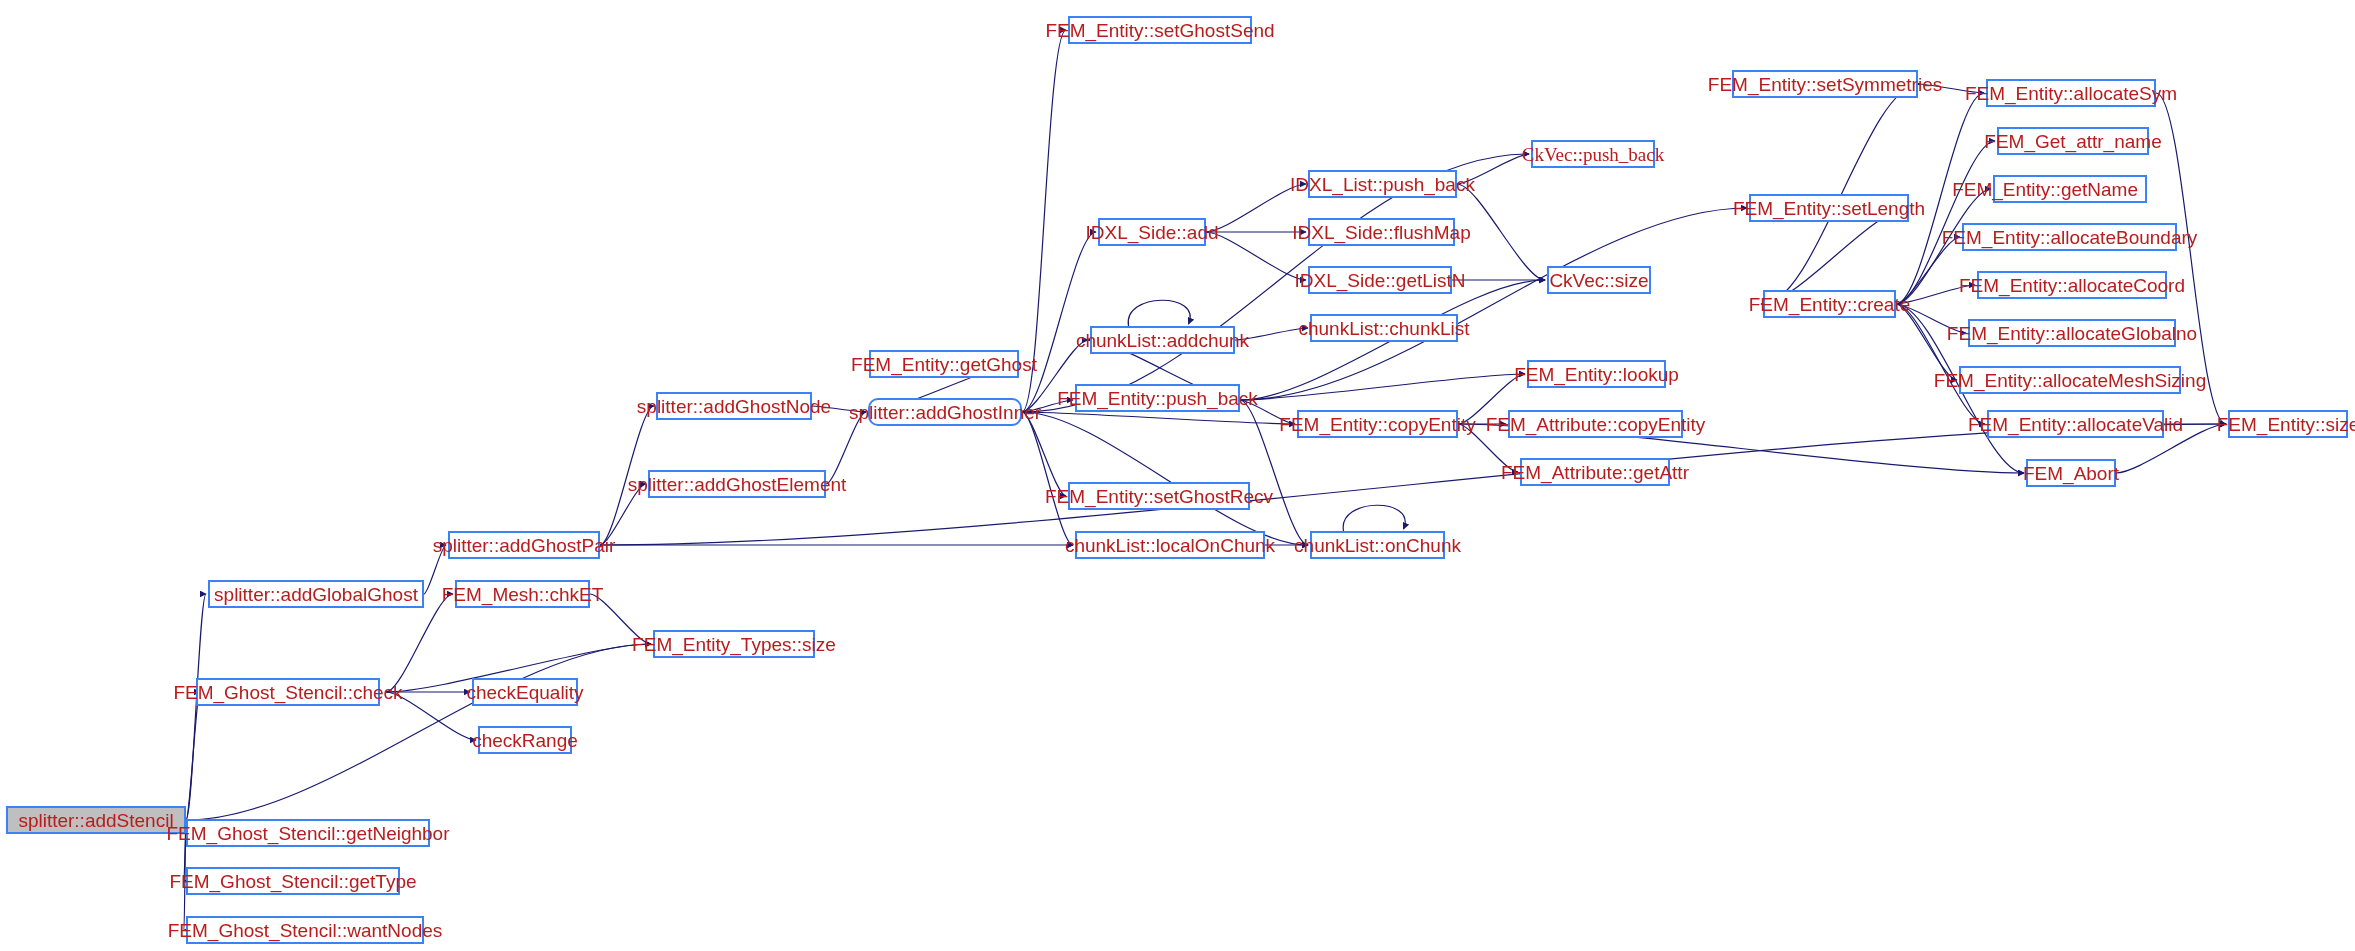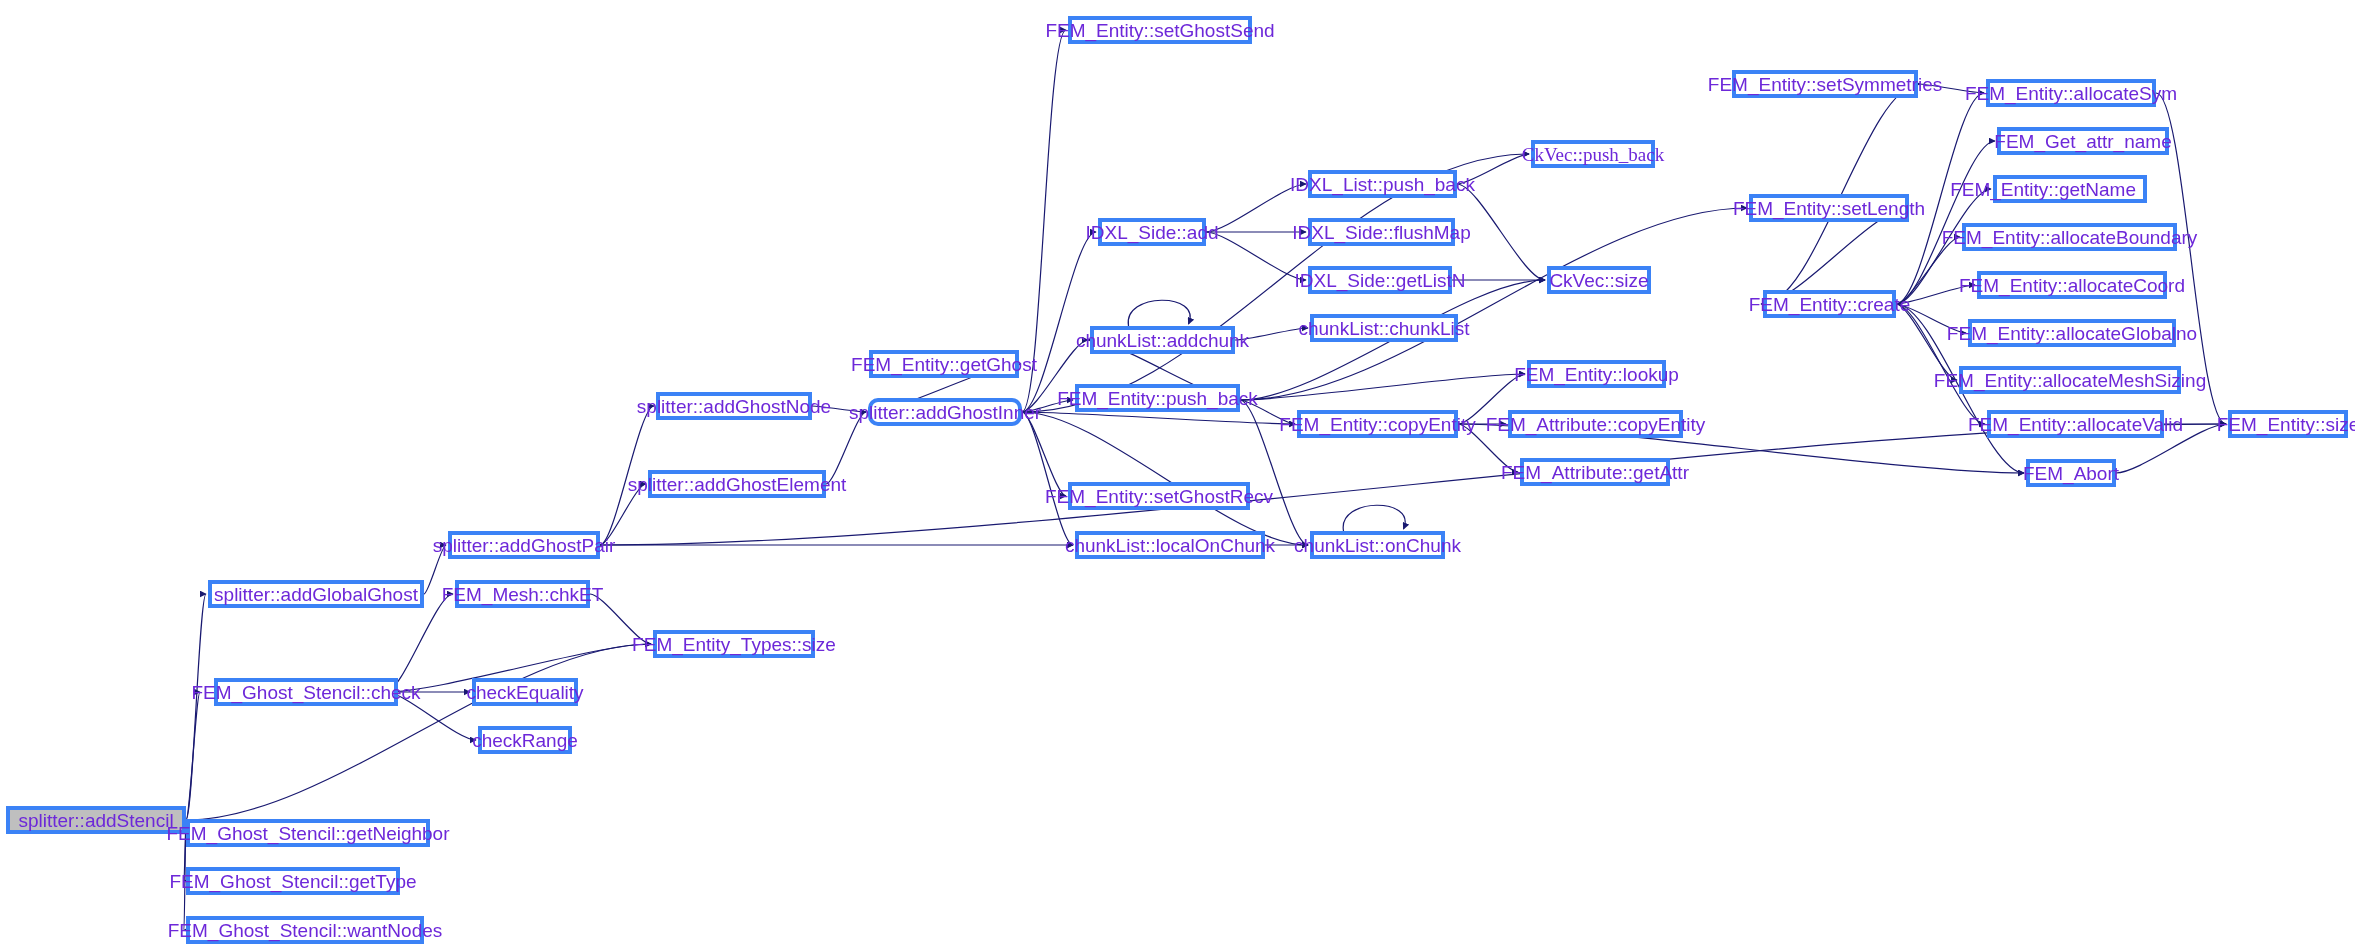--- a/index.html
+++ b/index.html
@@ -8,23 +8,23 @@
     width:2355px;
     height:951px;
     background:#ffffff;
     overflow:hidden;
     font-family:"Liberation Sans", sans-serif;
   }
   #edges{position:absolute;left:0;top:0;width:2355px;height:951px;pointer-events:none;}
   .node{
     position:absolute;
     box-sizing:border-box;
-    border:4px solid #3b82f6;
+    border:2px solid #3b82f6;
     background:#ffffff;
-    color:#6d28d9;
+    color:#b91c1c;
     font-size:19px;
     line-height:1;
     display:flex;
     align-items:center;
     justify-content:center;
     white-space:nowrap;
     padding:0 7px;
     height:28px;
   }
   .node.root{
@@ -104,21 +104,21 @@
       <path d="M 2156 93 C 2185.15 93, 2196.85 424, 2226 424" fill="none" stroke="#191970" stroke-width="1.2" marker-end="url(#ah)"></path>
       <path d="M 2164 424 L 2226 424" fill="none" stroke="#191970" stroke-width="1.2" marker-end="url(#ah)"></path>
       <path d="M 2116 473 C 2139.65 473, 2202.35 424, 2226 424" fill="none" stroke="#191970" stroke-width="1.2" marker-end="url(#ah)"></path>
     </svg>
 <div class="node root" style="left: 6px; top: 806px; width: 180px;">
       <span>splitter::addStencil</span>
     </div>
     <div class="node" style="left: 208px; top: 580px; width: 216px;">
       <span>splitter::addGlobalGhost</span>
     </div>
-    <div class="node" style="left: 214px; top: 678px; width: 184px; text-align: center;">
+    <div class="node" style="left: 196px; top: 678px; width: 184px; text-align: center;">
       <span>FEM_Ghost_Stencil::check</span>
     </div>
     <div class="node" style="left: 186px; top: 819px; width: 244px;">
       <span>FEM_Ghost_Stencil::getNeighbor</span>
     </div>
     <div class="node" style="left: 186px; top: 867px; width: 214px;">
       <span>FEM_Ghost_Stencil::getType</span>
     </div>
     <div class="node" style="left: 186px; top: 916px; width: 238px;">
       <span>FEM_Ghost_Stencil::wantNodes</span>
@@ -206,21 +206,21 @@
     </div>
     <div class="node" style="left: 1749px; top: 194px; width: 160px;">
       <span>FEM_Entity::setLength</span>
     </div>
     <div class="node" style="left: 1763px; top: 290px; width: 133px;">
       <span>FEM_Entity::create</span>
     </div>
     <div class="node" style="left: 1986px; top: 79px; width: 170px; justify-content: center;">
       <span>FEM_Entity::allocateSym</span>
     </div>
-    <div class="node" style="left: 1997px; top: 127px; width: 172px;">
+    <div class="node" style="left: 1997px; top: 127px; width: 152px;">
       <span>FEM_Get_attr_name</span>
     </div>
     <div class="node" style="left: 1993px; top: 175px; width: 154px; justify-content: flex-end;">
       <span>FEM_Entity::getName</span>
     </div>
     <div class="node" style="left: 1962px; top: 223px; width: 215px;">
       <span>FEM_Entity::allocateBoundary</span>
     </div>
     <div class="node" style="left: 1977px; top: 271px; width: 190px;">
       <span>FEM_Entity::allocateCoord</span>

